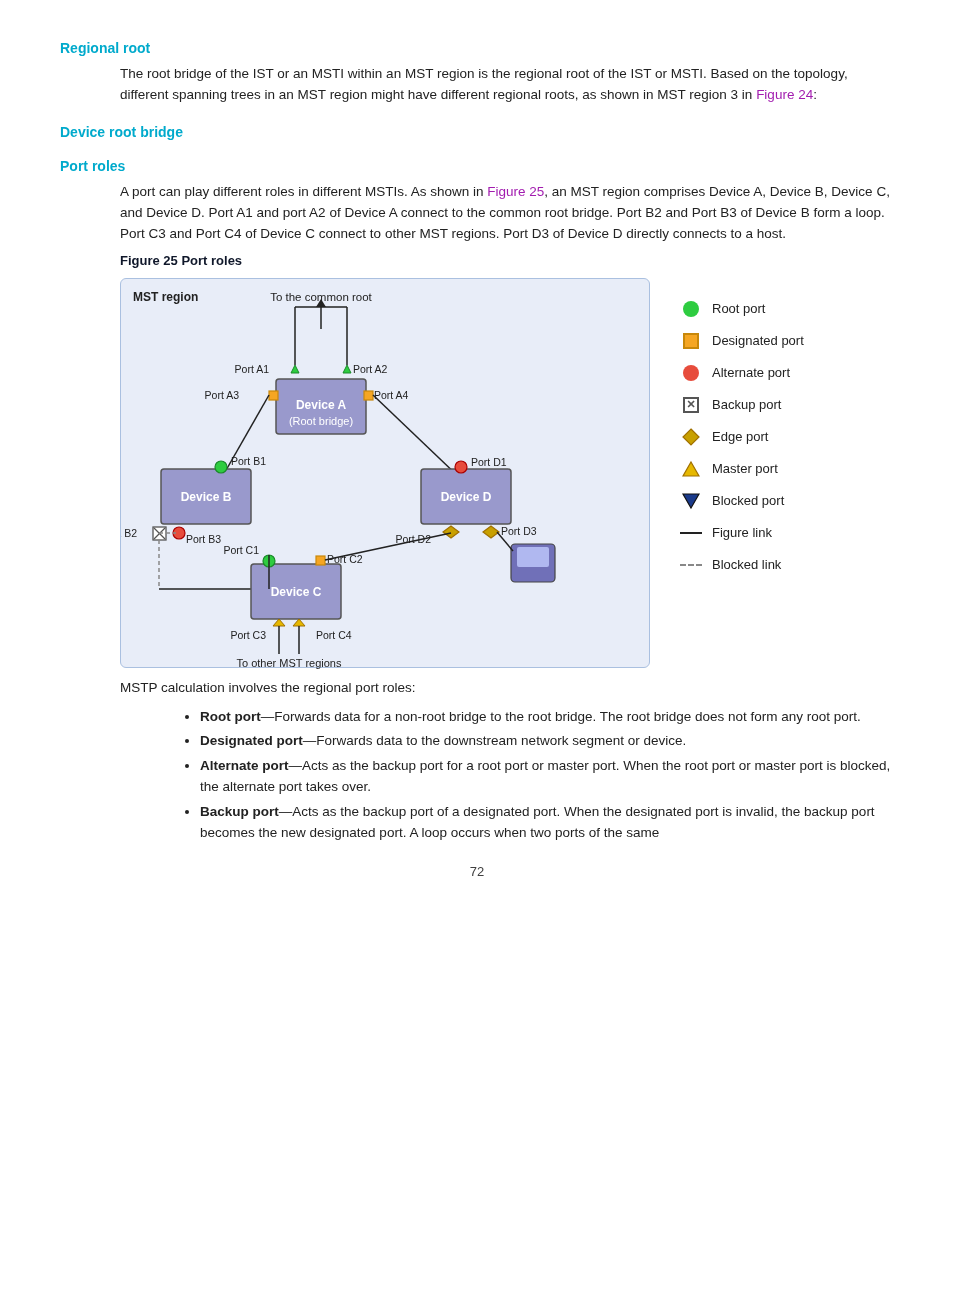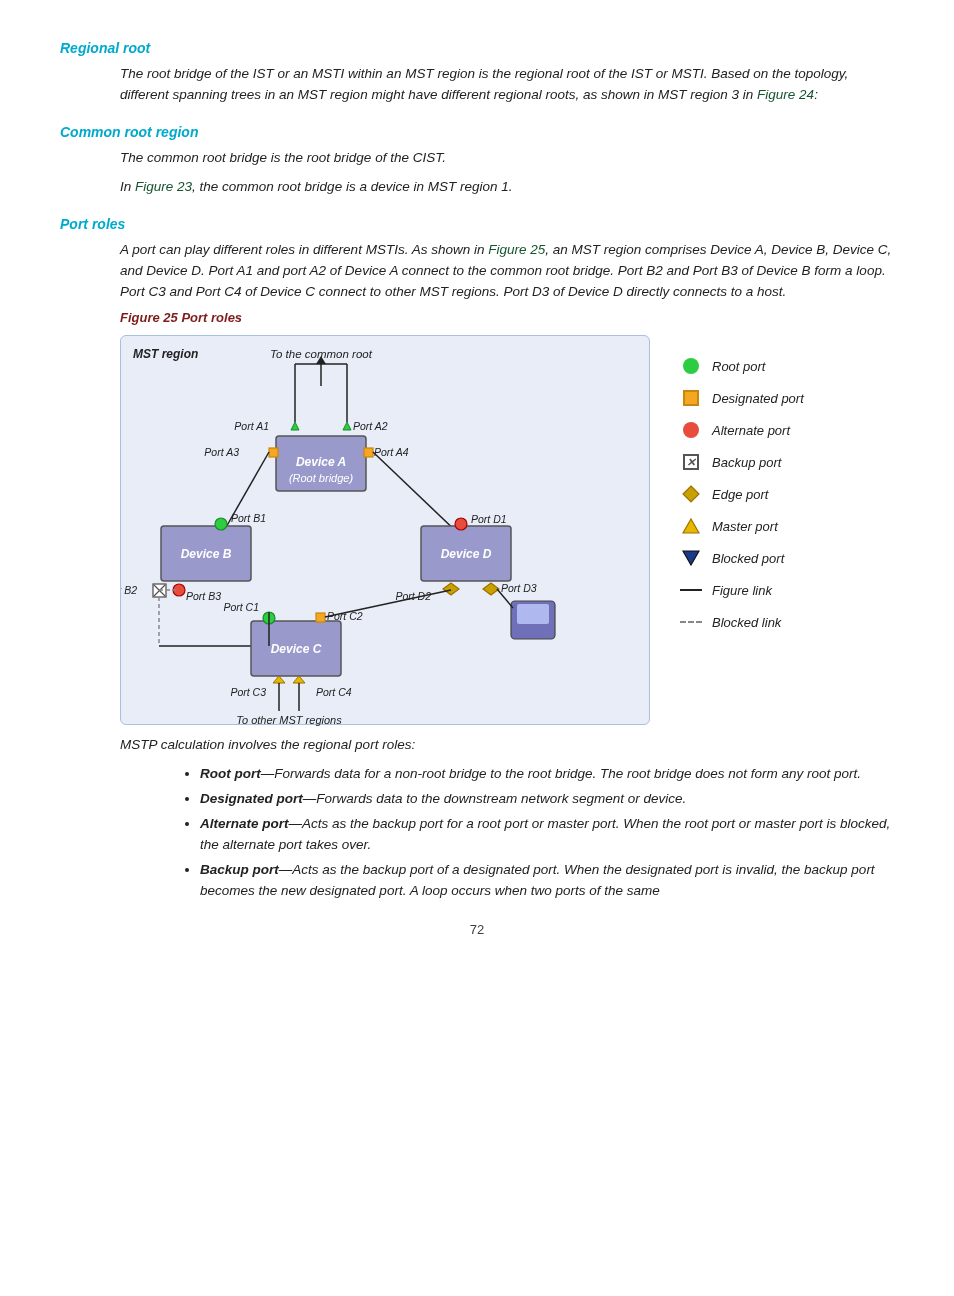--- a/index.html
+++ b/index.html
@@ -13,44 +13,43 @@
       padding: 40px 60px 40px 60px;
     }
     .section-heading {
       color: #00aacc;
       font-size: 14px;
       font-weight: bold;
       margin-bottom: 8px;
     }
     .section {
       margin-bottom: 18px;
-      font-style: italic;
     }
     .indent {
       margin-left: 60px;
     }
     p {
       line-height: 1.55;
       margin-bottom: 8px;
     }
     ul {
       margin-left: 80px;
       margin-bottom: 8px;
     }
     ul li {
       list-style: disc;
       margin-bottom: 4px;
       line-height: 1.55;
     }
     a, .link {
-      color: #14532d;
+      color: #a21caf;
       text-decoration: none;
     }
     .figure-caption {
-      color: #7f1d1d;
+      color: #0f172a;
       font-size: 13px;
       font-weight: bold;
       margin-bottom: 8px;
       margin-top: 8px;
     }
     .figure-area {
       display: flex;
       flex-direction: row;
       align-items: flex-start;
       margin: 10px 0 10px 0;
@@ -126,27 +125,21 @@
 <div class="section">
   <div class="section-heading">Regional root</div>
   <div class="indent">
     <p>
       The root bridge of the IST or an MSTI within an MST region is the regional root of the IST or MSTI. Based on the topology, different spanning trees in an MST region might have different regional roots, as shown in MST region 3 in <span class="link">Figure 24</span>:
     </p>
   </div>
 </div>
 
 <div class="section">
-  <div class="section-heading">Common root region</div>
-  <div class="indent">
-    <p>The common root bridge is the root bridge of the CIST.</p>
-    <p>
-      In <span class="link">Figure 23</span>, the common root bridge is a device in MST region 1.
-    </p>
-  </div>
+  <div class="section-heading">Device root bridge</div>
 </div>
 
 <div class="section">
   <div class="section-heading">Port roles</div>
   <div class="indent">
     <p>
       A port can play different roles in different MSTIs. As shown in <span class="link">Figure 25</span>, an MST region comprises Device A, Device B, Device C, and Device D. Port A1 and port A2 of Device A connect to the common root bridge. Port B2 and Port B3 of Device B form a loop. Port C3 and Port C4 of Device C connect to other MST regions. Port D3 of Device D directly connects to a host.
     </p>
 
     <div class="figure-caption">Figure 25 Port roles</div>

